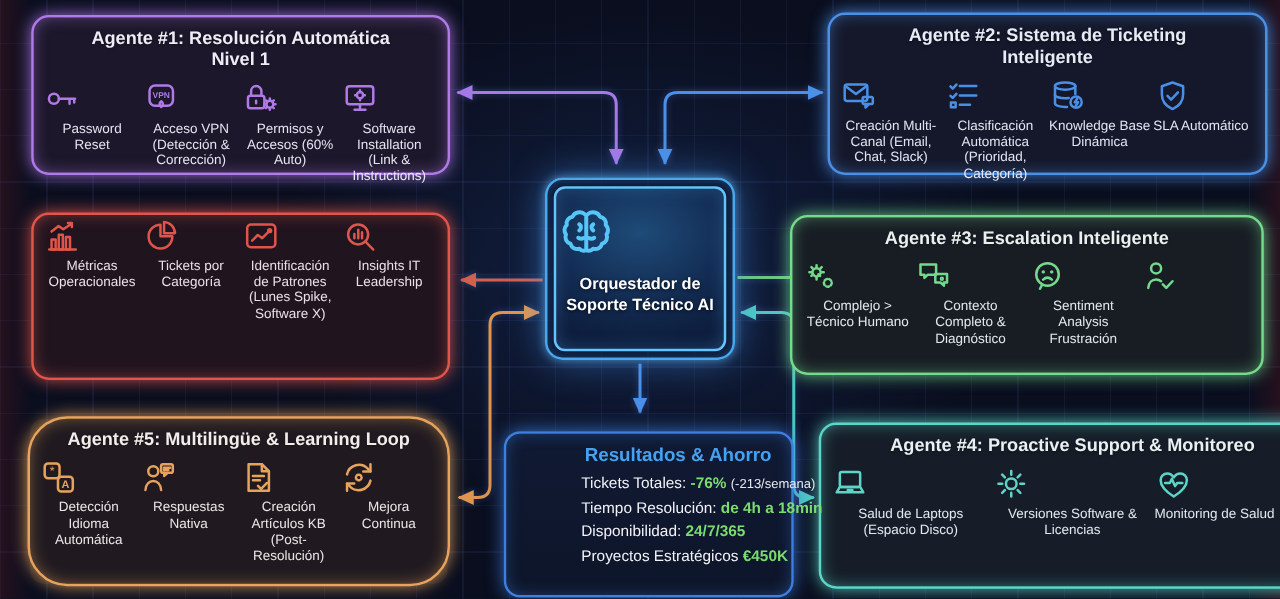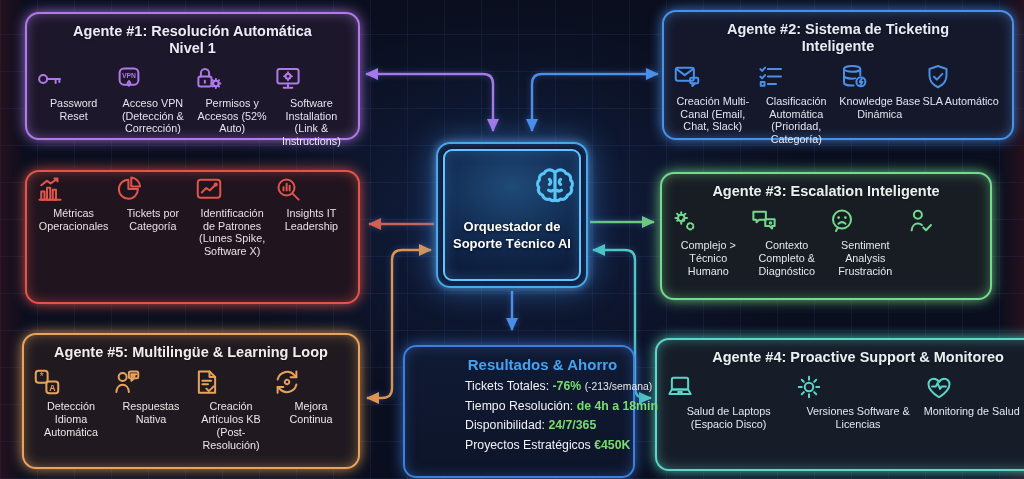--- a/index.html
+++ b/index.html
@@ -37,40 +37,40 @@
   .lbl{font-size:10.8px;line-height:1.18;color:#eceaf2;text-align:center;}
   
   .orch{
     border:2px solid #47a8ee;border-radius:14px;padding:5px;
     box-shadow:0 0 30px rgba(70,160,255,.5), 0 0 8px rgba(120,200,255,.6), inset 0 0 10px rgba(70,160,255,.3);
     background:rgba(10,20,45,.6);
   }
   .orch-inner{
     height:100%;box-sizing:border-box;border:2px solid #62c5ff;border-radius:9px;
     background:radial-gradient(120px 90px at 50% 28%, #1e4b78 0%, #122a50 62%, #0d1d3c 100%);
-    display:flex;flex-direction:column;align-items:flex-end;justify-content:flex-start;padding-top:12px;
+    display:flex;flex-direction:column;align-items:flex-start;justify-content:flex-start;padding-top:12px;
     box-shadow:inset 0 0 14px rgba(90,180,255,.25);
   }
   .orch .ico{width:48px;height:48px;color:#55c6f7;margin-bottom:8px;}
   .orch-title{font-size:13px;font-weight:bold;color:#ffffff;text-align:center;line-height:1.3;padding:0 6px;text-shadow:0 1px 3px rgba(0,0,0,.7);}
   
   .results{
     border:2.5px solid #3d7fe0;background:linear-gradient(#101a33,#0d1529);
     box-shadow:0 0 16px -2px #3d7fe0, inset 0 0 18px -8px #3d7fe0;border-radius:13px;
   }
   .results h2{margin:9px 6px 4px;font-size:15px;font-weight:bold;color:#45a2f2;text-align:center;}
   .rrow{padding:0 13px;font-size:12.3px;line-height:1.6;color:#f2f2f7;white-space:nowrap;}
   .rv{color:#79dc6e;font-weight:bold;}
   .rn{font-size:10.4px;color:#e8e8ee;}
   
   .a1{left:25px;top:12px;width:335px;height:128px;}
   .a2{left:662px;top:10px;width:352px;height:130px;}
   .a6{left:25px;top:170px;width:335px;height:134px;}
-  .a3{left:660px;top:172px;width:332px;height:128px;}
-  .a5{left:22px;top:333px;width:338px;height:136px;}
+  .a3{left:632px;top:172px;width:379px;height:128px;}
+  .a5{left:22px;top:333px;width:338px;height:136px;border-radius:32px;}
   .a4{left:655px;top:338px;width:406px;height:133px;}
   .orch{left:436px;top:142px;width:152px;height:146px;}
   .results{left:403px;top:345px;width:232px;height:133px;padding-left:47px;}
   .defs{position:absolute;width:0;height:0;overflow:hidden;}
 </style>
 </head>
 <body>
 
 <svg class="defs" aria-hidden="true">
   <defs>
@@ -255,21 +255,21 @@
       <div class="item">
         <span class="ico"><svg>
               <use href="#i-vpn"></use>
             </svg></span>
         <span class="lbl">Acceso VPN (Detección &amp; Corrección)</span>
       </div>
       <div class="item">
         <span class="ico"><svg>
               <use href="#i-lockgear"></use>
             </svg></span>
-        <span class="lbl">Permisos y Accesos (52% Auto)</span>
+        <span class="lbl">Permisos y Accesos (60% Auto)</span>
       </div>
       <div class="item">
         <span class="ico"><svg>
               <use href="#i-monitorgear"></use>
             </svg></span>
         <span class="lbl">Software Installation (Link &amp; Instructions)</span>
       </div>
     </div>
   </section>
 

